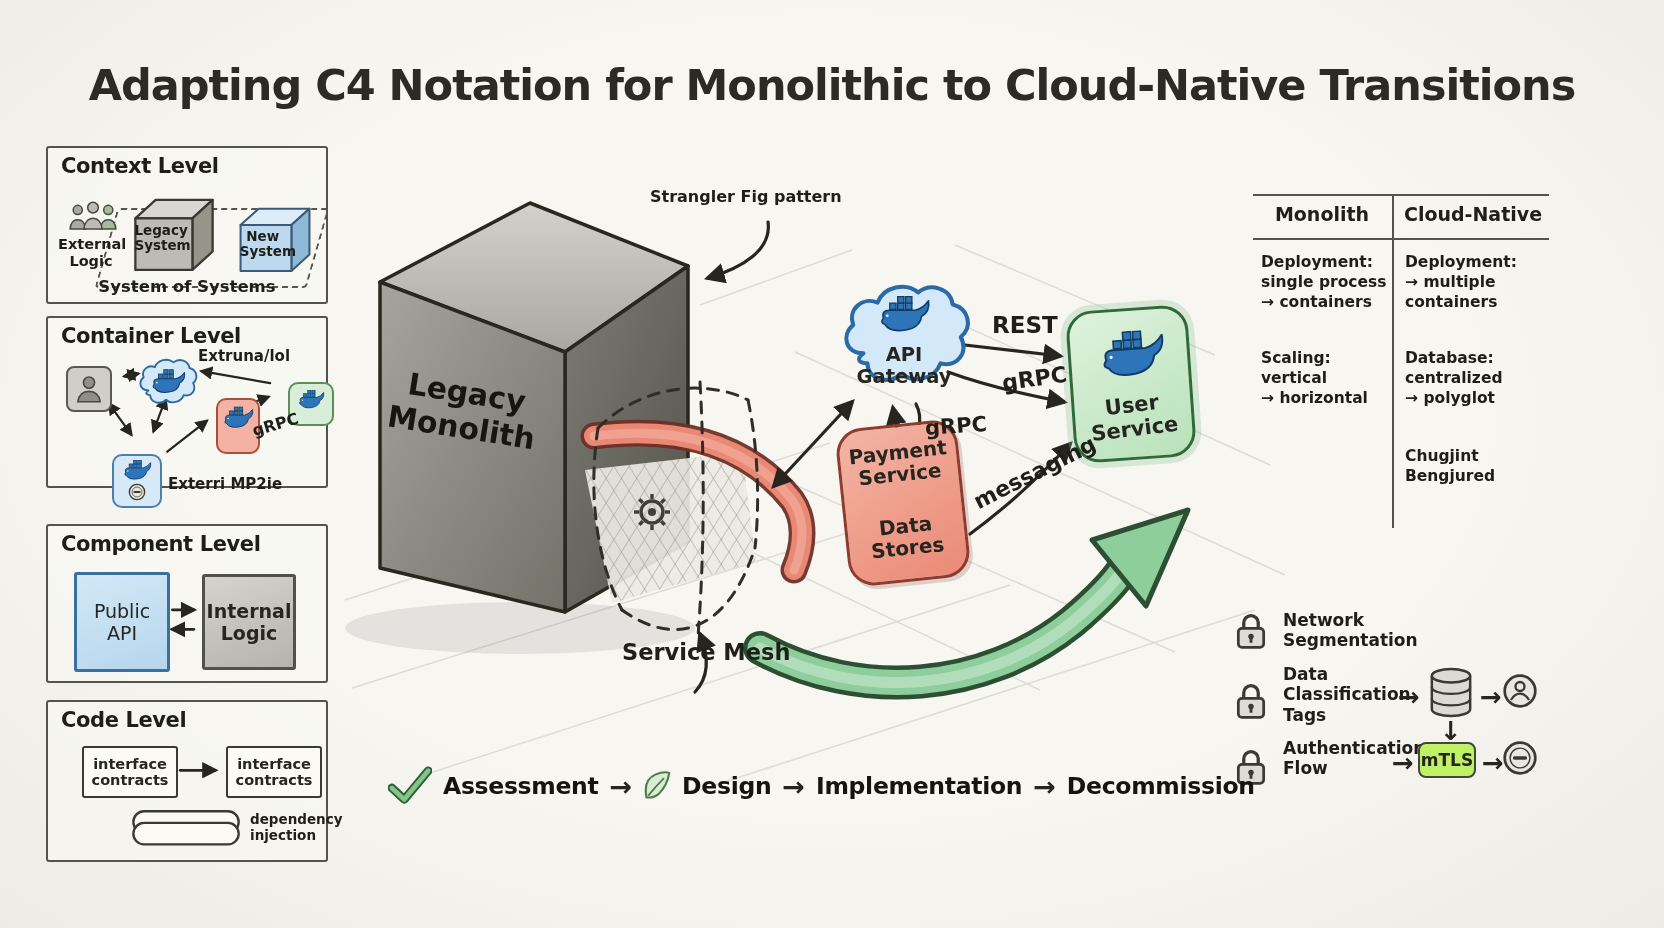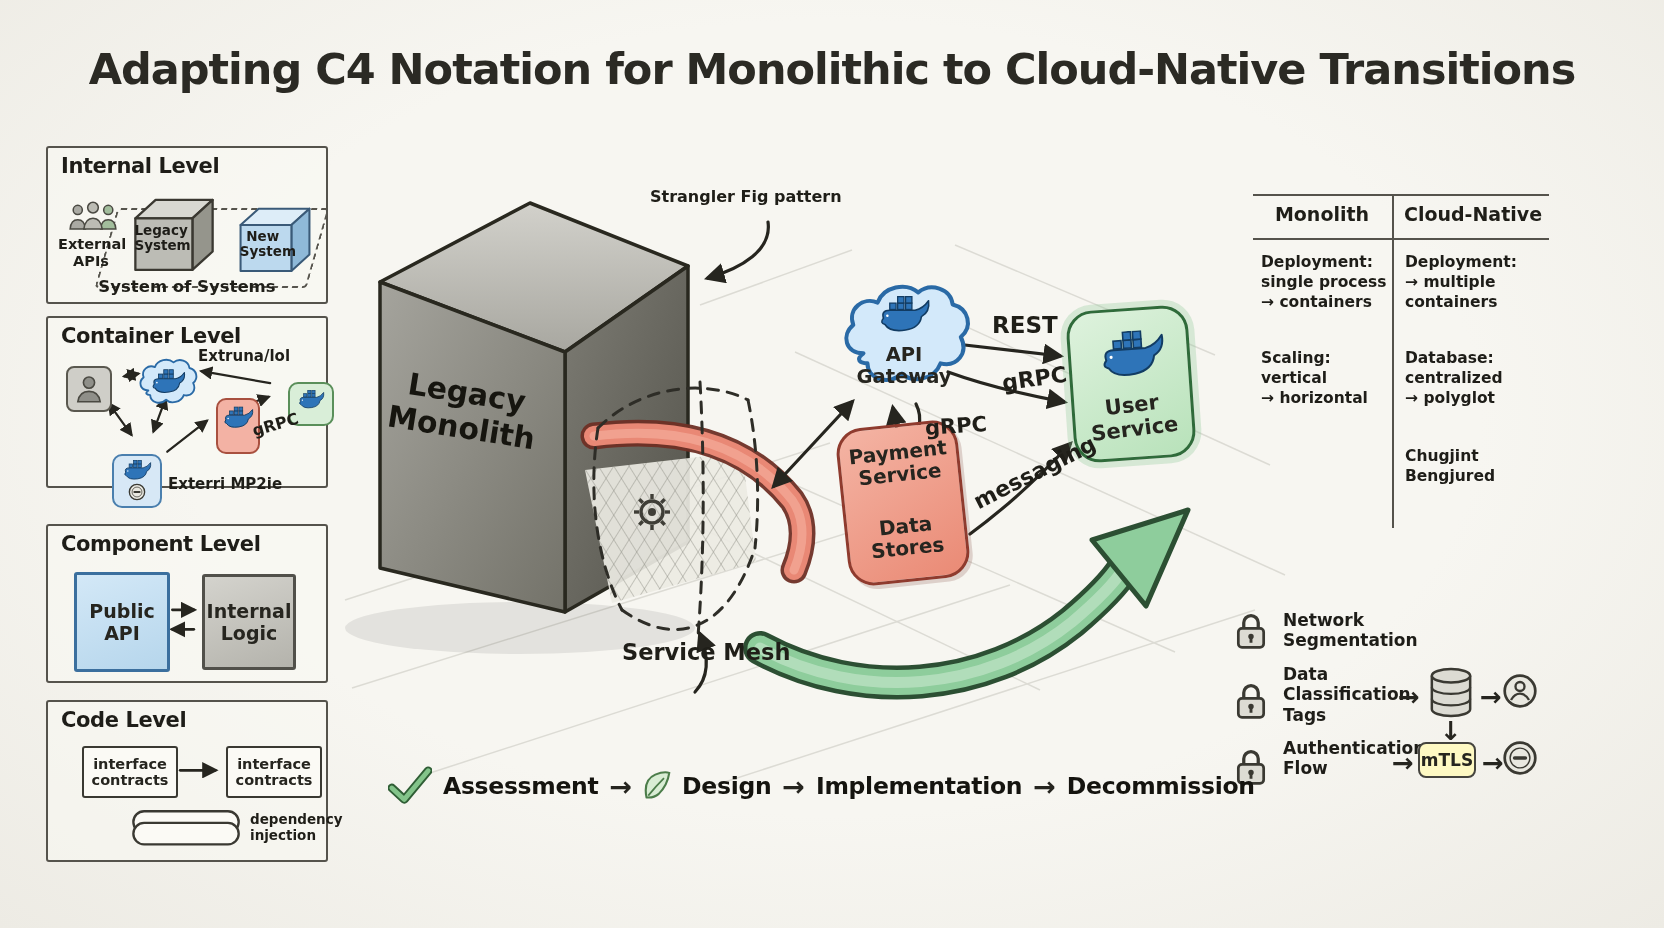--- a/index.html
+++ b/index.html
@@ -18,21 +18,21 @@
   .lbl{font-weight:bold;color:#1f1e18;line-height:1.15}
   .scene{position:absolute;inset:0;z-index:1;pointer-events:none}
   .z2{z-index:2}.z3{z-index:3}
   .tcell{position:absolute;font-size:15.5px;font-weight:bold;line-height:1.3;color:#1e1d18}
   .seclbl{position:absolute;font-size:17px;font-weight:bold;line-height:1.2;color:#1e1d18}
   .arrowspan{font-size:26px;font-weight:bold;color:#26251f}
   .procrow{position:absolute;left:388px;top:766px;display:flex;align-items:center;gap:11px;z-index:3}
   .procrow .step{font-size:23.5px;font-weight:bold;letter-spacing:-.3px;color:#15140f}
   .procrow .parrow{font-size:27px;font-weight:bold;color:#26251f}
   .mtls{position:absolute;left:1418px;top:742px;width:58px;height:36px;border:2.5px solid #45443e;border-radius:8px;
-        background:#fef9c3;font-size:17px;font-weight:bold;display:flex;align-items:center;justify-content:center;z-index:3}
+        background:#bef264;font-size:17px;font-weight:bold;display:flex;align-items:center;justify-content:center;z-index:3}
   .node{position:absolute;z-index:2}
 </style>
 </head>
 <body>
 
 <svg class="scene" viewBox="0 0 1664 928">
   <defs>
     <marker id="ah" viewBox="0 0 10 10" refX="8" refY="5" markerWidth="6.5" markerHeight="6.5" orient="auto-start-reverse">
       <path d="M0,0 L10,5 L0,10 z" fill="#26251f"></path>
     </marker>
@@ -120,37 +120,37 @@
     <path d="M 695,692 C 710,676 708,654 700,634" marker-end="url(#ah)"></path>
     <path d="M 852,402 L 774,486" marker-start="url(#ah)" marker-end="url(#ah)"></path>
     <path d="M 898,434 L 893,408" marker-end="url(#ah)"></path>
     <path d="M 916,404 C 924,420 918,434 908,442"></path>
     <path d="M 956,344 C 992,348 1028,352 1060,356" marker-end="url(#ah)"></path>
     <path d="M 948,372 C 992,388 1032,396 1064,402" marker-end="url(#ah)"></path>
     <path d="M 970,534 C 1008,506 1044,472 1070,444" marker-end="url(#ah)"></path>
   </g>
 </svg>
 
-<div class="abs z3" style="left:0;right:0;top:44px;text-align:center;font-size:43px;font-weight:bold;letter-spacing:-1px;color:#2b2a24">Adapting C4 Notation for Monolithic to Cloud-Native Transitions</div>
+<div class="abs z3" style="left:0;right:0;top:60px;text-align:center;font-size:43px;font-weight:bold;letter-spacing:-1px;color:#2b2a24">Adapting C4 Notation for Monolithic to Cloud-Native Transitions</div>
 
 <div class="panel" style="top:146px;height:158px">
-  <div class="ptitle">Internal Level</div>
+  <div class="ptitle">Context Level</div>
   <div class="abs" style="left:58px;top:60px;width:212px;height:80px;border:2px dashed #56544d;border-radius:4px;transform:skewX(-16deg)"></div>
   <div class="abs" style="left:20px;top:52px;width:50px;height:32px"><svg viewBox="0 0 64 42" width="100%" height="100%">
         <g stroke="#4a4942" stroke-width="2">
           <circle cx="12" cy="13" r="6" fill="#aaaaa3"></circle>
           <path d="M2,38 Q3,26 12,26 Q21,26 22,38 Z" fill="#aaaaa3"></path>
           <circle cx="52" cy="13" r="6" fill="#a2bd9c"></circle>
           <path d="M42,38 Q43,26 52,26 Q61,26 62,38 Z" fill="#a2bd9c"></path>
           <circle cx="32" cy="10" r="7" fill="#bcbcb4"></circle>
           <path d="M20,38 Q22,24 32,24 Q42,24 44,38 Z" fill="#bcbcb4"></path>
         </g>
       </svg></div>
   <div class="abs pre lbl" style="left:10px;top:88px;width:66px;text-align:center;font-size:14.5px">External
-APIs</div>
+Logic</div>
   <div class="abs" style="left:80px;top:44px;width:92px;height:84px">
     <svg class="cubesvg" viewBox="0 0 100 90">
       <g stroke="#3a3831" stroke-width="2.5" stroke-linejoin="round">
         <polygon points="8,28 30,8 92,8 70,28" fill="#d8d8d2"></polygon>
         <polygon points="70,28 92,8 92,64 70,84" fill="#95958c"></polygon>
         <polygon points="8,28 70,28 70,84 8,84" fill="#bcbcb5"></polygon>
       </g>
     </svg>
     <span class="cubelabel pre">Legacy
 System</span>
@@ -274,21 +274,21 @@
         <marker id="m3" viewBox="0 0 10 10" refX="8" refY="5" markerWidth="6" markerHeight="6" orient="auto-start-reverse">
           <path d="M0,0 L10,5 L0,10 z" fill="#26251f"></path>
         </marker>
       </defs>
     <g fill="none" stroke="#26251f" stroke-width="2.8" stroke-linecap="round">
       <line x1="126" y1="86" x2="148" y2="86" marker-end="url(#m3)"></line>
       <line x1="148" y1="106" x2="126" y2="106" marker-end="url(#m3)"></line>
     </g>
   </svg>
   <div class="abs pre" style="left:26px;top:46px;width:96px;height:100px;background:linear-gradient(160deg,#d3e8f7,#b6d6ec);border:3px solid #3b6f9e;border-radius:3px;
-       display:flex;align-items:center;justify-content:center;text-align:center;font-size:19px;font-weight:bold">Public
+       display:flex;align-items:center;justify-content:center;text-align:center;font-size:19px;font-weight:normal">Public
 API</div>
   <div class="abs pre" style="left:154px;top:48px;width:94px;height:96px;background:linear-gradient(160deg,#d4d3cd,#b4b3ac);border:3px solid #51504a;border-radius:3px;
        display:flex;align-items:center;justify-content:center;text-align:center;font-size:19px;font-weight:bold">Internal
 Logic</div>
 </div>
 
 <div class="panel" style="top:700px;height:162px">
   <div class="ptitle">Code Level</div>
   <svg class="abs" style="inset:0;width:100%;height:100%" viewBox="0 0 282 162">
     <defs>

